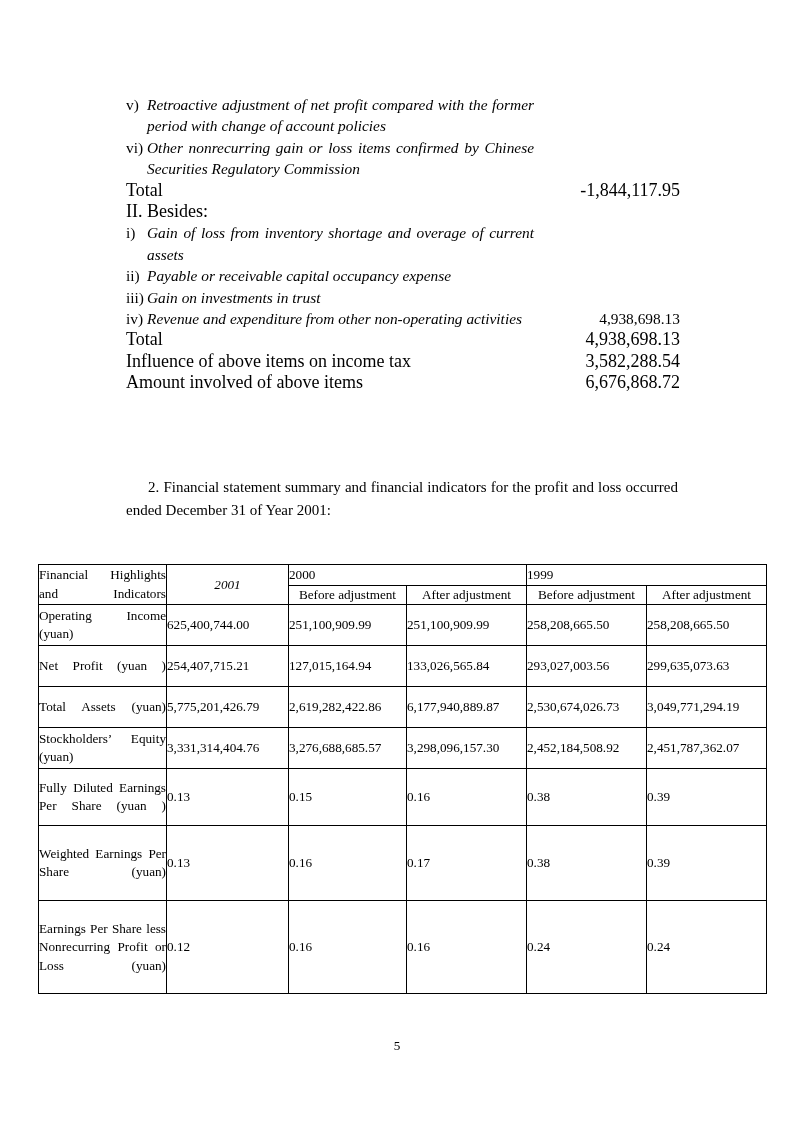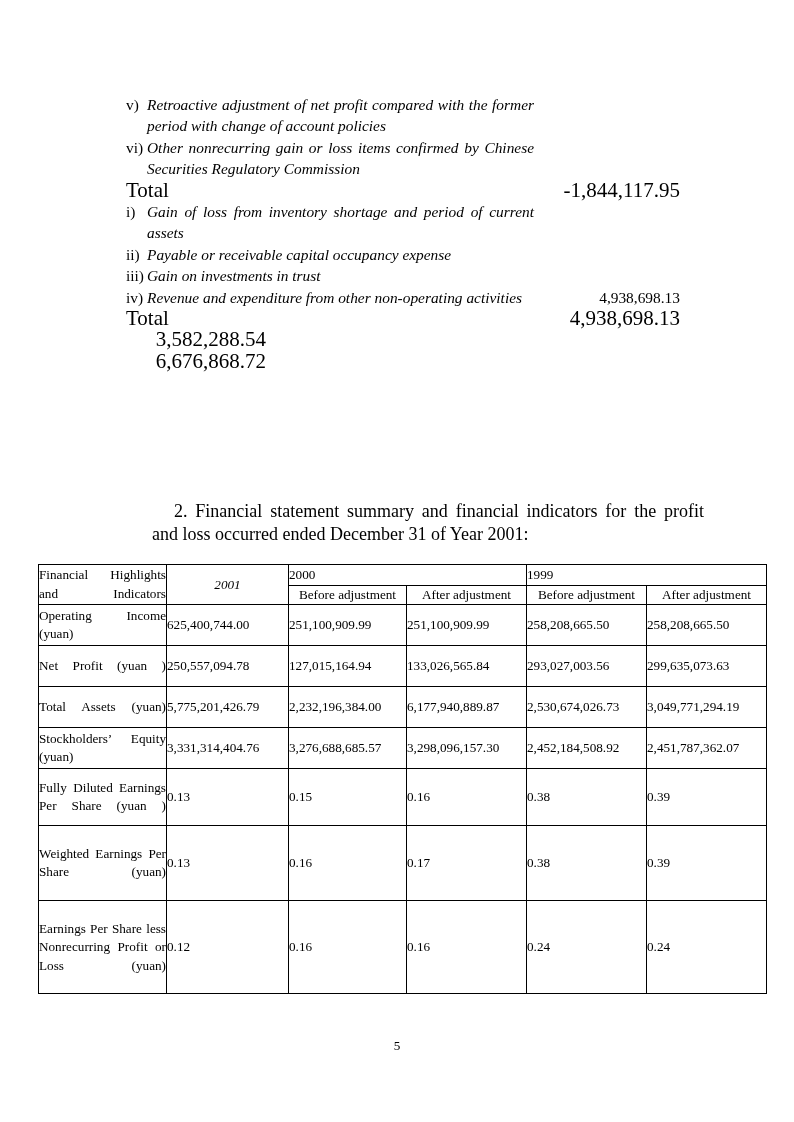--- a/index.html
+++ b/index.html
@@ -53,39 +53,38 @@
   }
   .li-amount {
     flex: 0 0 auto;
     width: 140px;
     text-align: right;
     white-space: nowrap;
   }
   .plain-row {
     display: flex;
     align-items: flex-start;
-    font-size: 21px;
+    font-size: 18px;
     line-height: 21.4px;
   }
   .plain-label {
     flex: 1 1 auto;
     white-space: nowrap;
   }
 
   
   .intro-para {
     position: absolute;
     left: 126px;
-    top: 500px;
+    top: 476px;
     width: 552px;
-    font-size: 18px;
+    font-size: 15px;
     line-height: 22.5px;
     text-align: justify;
     text-indent: 22px;
-    margin-left: 26px;
   }
 
   
   .fin-table-wrap {
     position: absolute;
     left: 38px;
     top: 564px;
     width: 728px;
   }
   table.fin {
@@ -167,25 +166,29 @@
         <span class="li-text">Other nonrecurring gain or loss items confirmed by Chinese Securities Regulatory Commission</span>
         <span class="li-amount"></span>
       </span>
     </div>
 
     <div class="plain-row">
       <span class="plain-label">Total</span>
       <span class="li-amount">-1,844,117.95</span>
     </div>
 
+    <div class="plain-row">
+      <span class="plain-label">II. Besides:</span>
+      <span class="li-amount"></span>
+    </div>
 
     <div class="li-row">
       <span class="li-marker">i)</span>
       <span class="li-body">
-        <span class="li-text">Gain of loss from inventory shortage and period of current assets</span>
+        <span class="li-text">Gain of loss from inventory shortage and overage of current assets</span>
         <span class="li-amount"></span>
       </span>
     </div>
 
     <div class="li-row">
       <span class="li-marker">ii)</span>
       <span class="li-body">
         <span class="li-text">Payable or receivable capital occupancy expense</span>
         <span class="li-amount"></span>
       </span>
@@ -206,24 +209,26 @@
         <span class="li-amount">4,938,698.13</span>
       </span>
     </div>
 
     <div class="plain-row">
       <span class="plain-label">Total</span>
       <span class="li-amount">4,938,698.13</span>
     </div>
 
     <div class="plain-row">
+      <span class="plain-label">Influence of above items on income tax</span>
       <span class="li-amount">3,582,288.54</span>
     </div>
 
     <div class="plain-row">
+      <span class="plain-label">Amount involved of above items</span>
       <span class="li-amount">6,676,868.72</span>
     </div>
 
   </div>
 
   <div class="intro-para">2. Financial statement summary and financial indicators for the profit and loss occurred ended December 31 of Year 2001:</div>
 
   <div class="fin-table-wrap">
     <table class="fin">
       <colgroup>
@@ -252,30 +257,30 @@
         <tr>
           <td class="rowlabel" style="height:40px">Operating Income (yuan)</td>
           <td class="numcell">625,400,744.00</td>
           <td class="numcell">251,100,909.99</td>
           <td class="numcell">251,100,909.99</td>
           <td class="numcell">258,208,665.50</td>
           <td class="numcell">258,208,665.50</td>
         </tr>
         <tr>
           <td class="rowlabel" style="height:40px">Net Profit (yuan )</td>
-          <td class="numcell">250,557,094.78</td>
+          <td class="numcell">254,407,715.21</td>
           <td class="numcell">127,015,164.94</td>
           <td class="numcell">133,026,565.84</td>
           <td class="numcell">293,027,003.56</td>
           <td class="numcell">299,635,073.63</td>
         </tr>
         <tr>
           <td class="rowlabel" style="height:40px">Total Assets (yuan)</td>
           <td class="numcell">5,775,201,426.79</td>
-          <td class="numcell">2,232,196,384.00</td>
+          <td class="numcell">2,619,282,422.86</td>
           <td class="numcell">6,177,940,889.87</td>
           <td class="numcell">2,530,674,026.73</td>
           <td class="numcell">3,049,771,294.19</td>
         </tr>
         <tr>
           <td class="rowlabel" style="height:40px">Stockholders’ Equity (yuan)</td>
           <td class="numcell">3,331,314,404.76</td>
           <td class="numcell">3,276,688,685.57</td>
           <td class="numcell">3,298,096,157.30</td>
           <td class="numcell">2,452,184,508.92</td>

